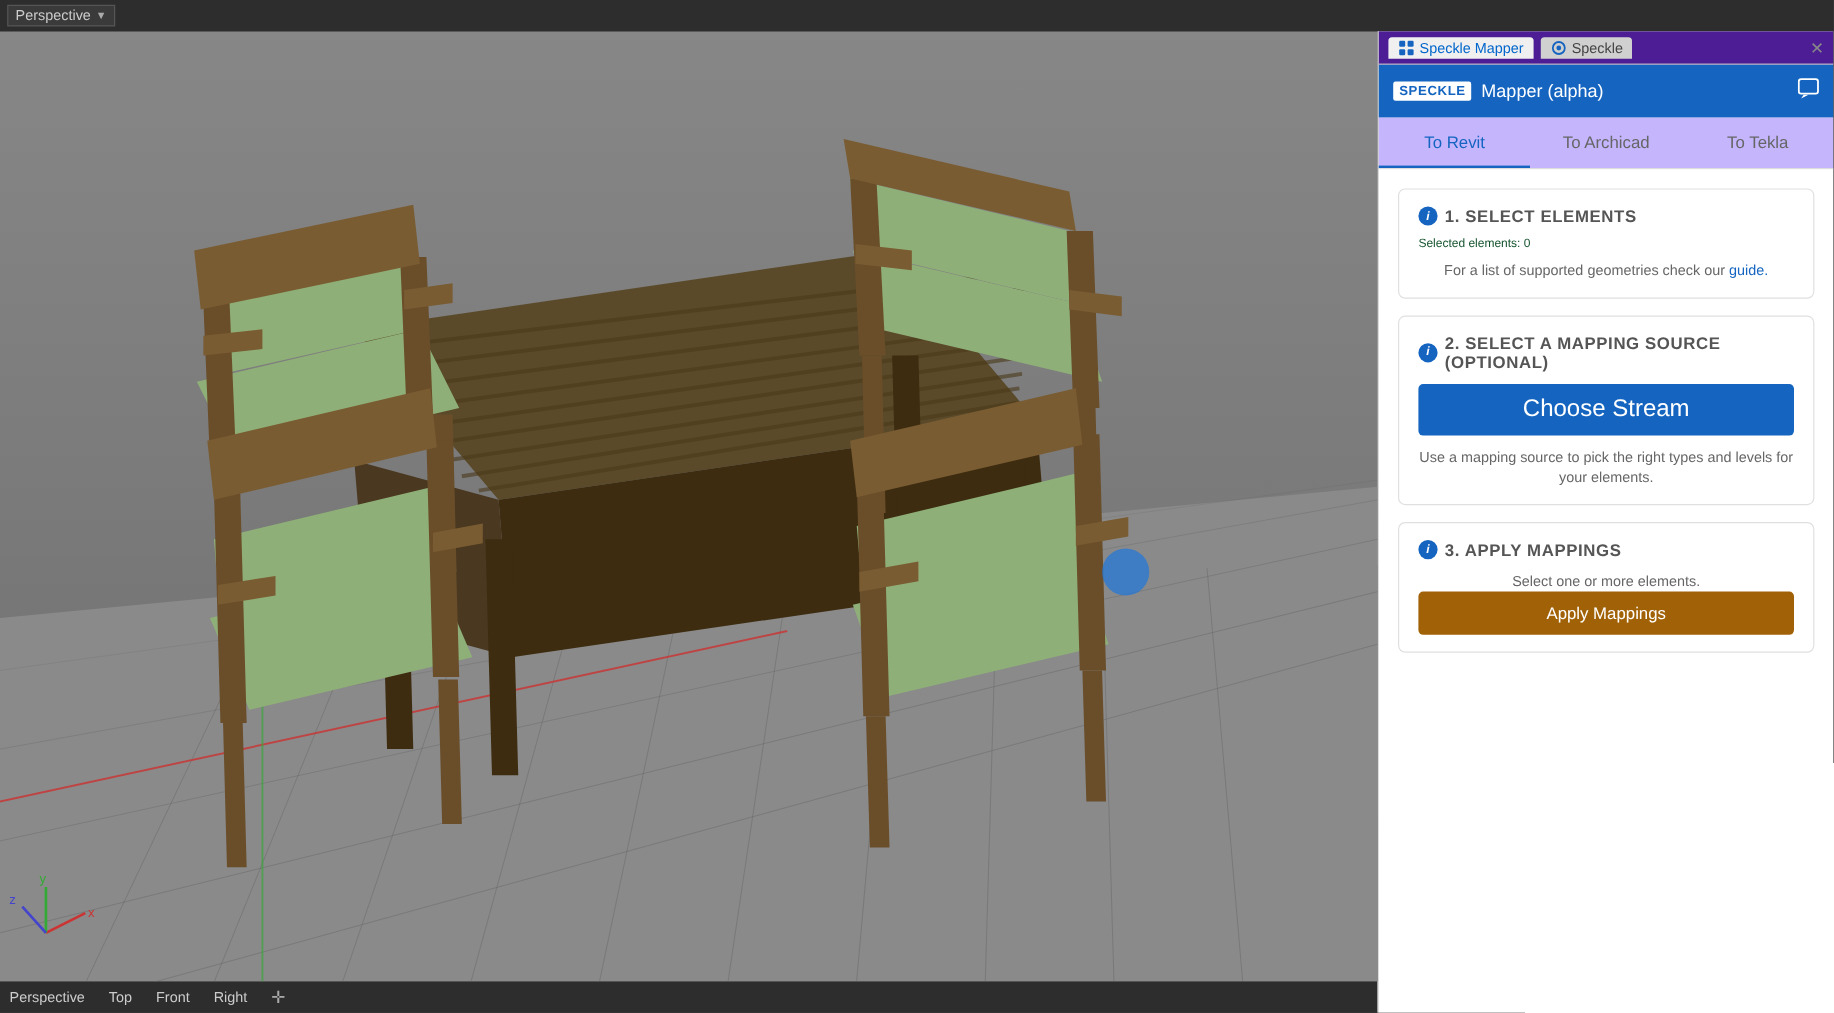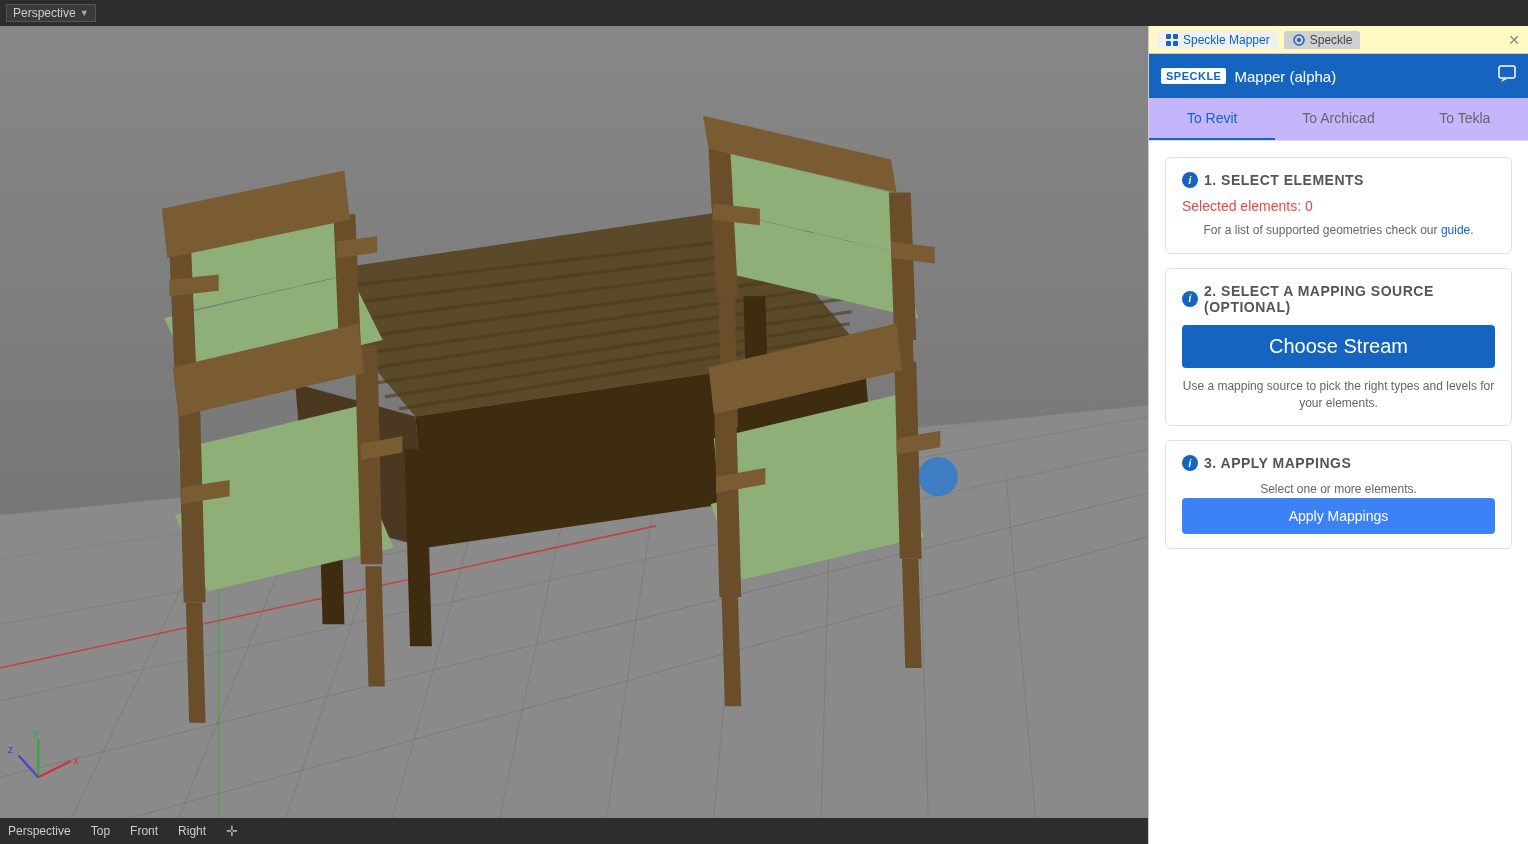--- a/index.html
+++ b/index.html
@@ -73,21 +73,21 @@
       background: #f0f0f0;
       display: flex;
       flex-direction: column;
       flex-shrink: 0;
       border-left: 1px solid #ccc;
     }
 
     
     #panel-tab-bar {
       height: 28px;
-      background: #fef9c3;
+      background: #4c1d95;
       display: flex;
       align-items: center;
       padding: 0 8px;
       gap: 6px;
       border-bottom: 1px solid #ccc;
       flex-shrink: 0;
     }
     .panel-tab {
       display: flex;
       align-items: center;
@@ -204,22 +204,22 @@
       font-size: 10px;
       display: flex;
       align-items: center;
       justify-content: center;
       font-style: italic;
       font-weight: bold;
       flex-shrink: 0;
     }
 
     .selected-count {
-      font-size: 14px;
-      color: #ef4444;
+      font-size: 10px;
+      color: #14532d;
       margin-bottom: 8px;
     }
 
     .section-hint {
       font-size: 12px;
       color: #666;
       line-height: 1.4;
       text-align: center;
     }
     .section-hint a {
@@ -237,21 +237,21 @@
       border-radius: 4px;
       font-size: 20px;
       cursor: pointer;
       font-weight: 500;
       margin-bottom: 10px;
     }
 
     .btn-disabled {
       width: 100%;
       padding: 10px;
-      background: #3b82f6;
+      background: #a16207;
       color: white;
       border: none;
       border-radius: 4px;
       font-size: 14px;
       cursor: not-allowed;
       font-weight: 500;
     }
 
     
     #scene-svg {

